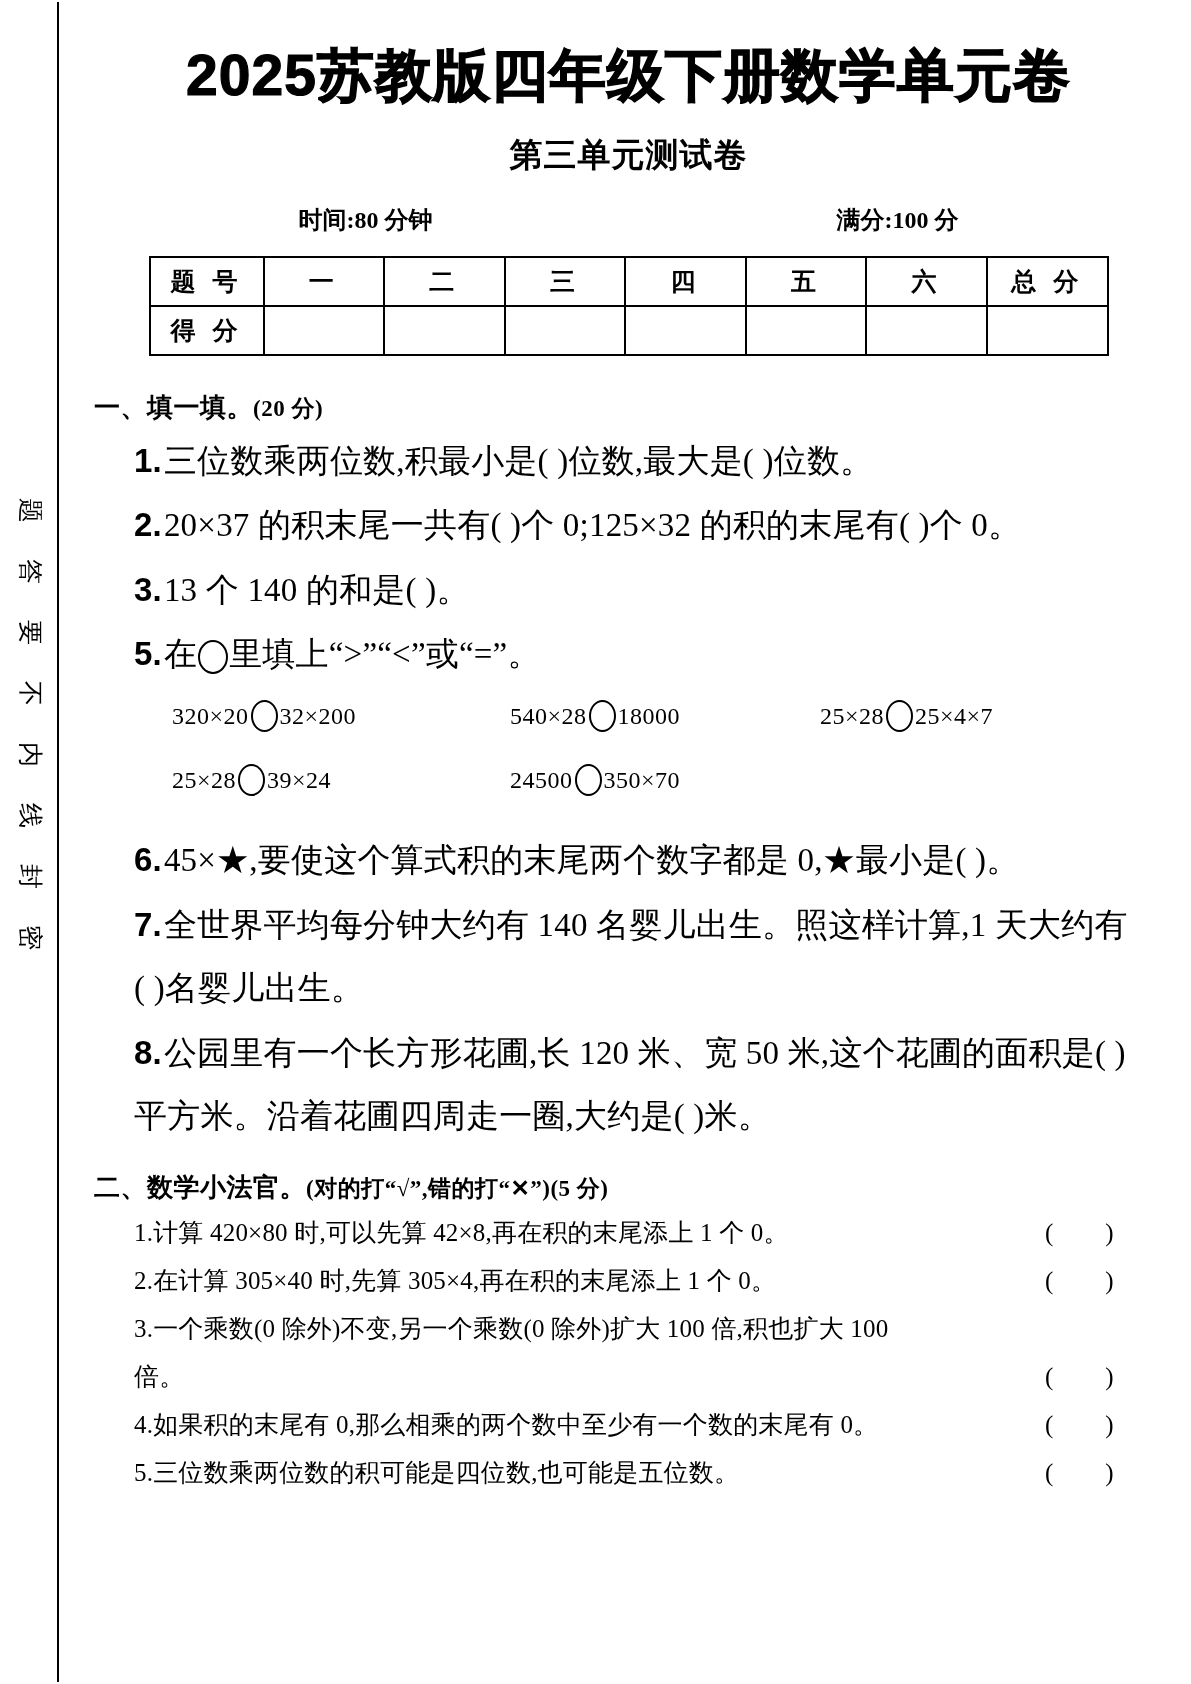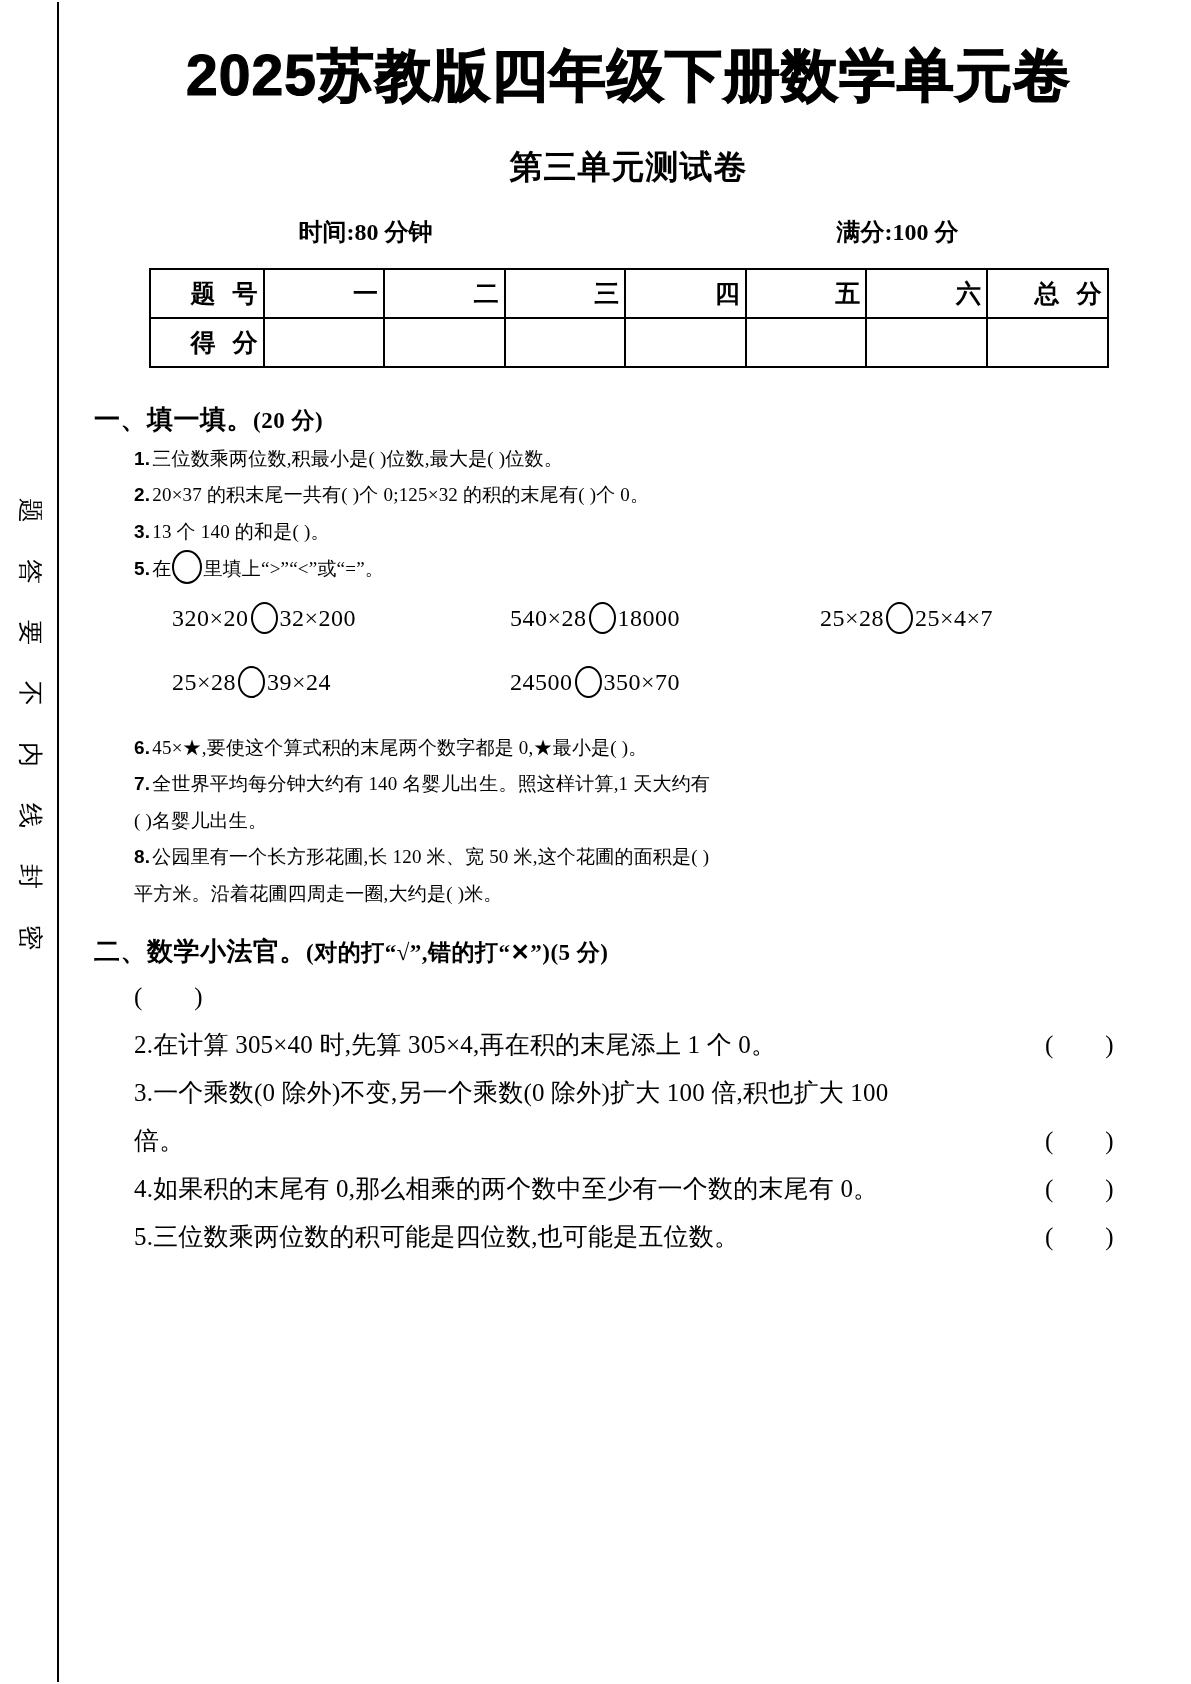--- a/index.html
+++ b/index.html
@@ -62,21 +62,21 @@
     margin: 0;
     padding-top: 38px;
     text-align: center;
     font-size: 57px;
     font-weight: bold;
     letter-spacing: 1px;
     font-family: "Liberation Sans", "DejaVu Sans", sans-serif;
     -webkit-text-stroke: 1.2px #000;
   }
   .sub-title {
-    margin: 12px;
+    margin: 0;
     padding-top: 18px;
     text-align: center;
     font-size: 33px;
     font-weight: bold;
     letter-spacing: 1px;
     font-family: "Liberation Sans", "DejaVu Sans", sans-serif;
   }
 
   .meta-row {
     margin: 26px auto 4px auto;
@@ -92,21 +92,21 @@
   
   .score-table {
     margin: 20px auto 0 auto;
     border-collapse: collapse;
     width: 960px;
     table-layout: fixed;
   }
   .score-table td {
     border: 2px solid #000;
     height: 47px;
-    text-align: right;
+    text-align: center;
     vertical-align: middle;
     font-size: 25px;
     font-weight: bold;
     font-family: "Liberation Sans", "DejaVu Sans", sans-serif;
     letter-spacing: 5px;
     padding: 0;
   }
   .score-table td.head-cell { width: 112px; }
 
   
@@ -120,21 +120,21 @@
     margin: 22px 0 4px 0;
     font-family: "Liberation Sans", "DejaVu Sans", sans-serif;
     letter-spacing: 0.5px;
   }
   .section-head .pts {
     font-size: 23px;
     font-weight: bold;
     font-family: "Liberation Serif", "DejaVu Serif", serif;
   }
   .q {
-    font-size: 19px;
+    font-size: 33px;
     line-height: 1.92;
     margin: 0 0 0 40px;
     letter-spacing: 0.2px;
     position: relative;
   }
   .q .num {
     font-weight: bold;
     font-family: "Liberation Sans", "DejaVu Sans", sans-serif;
     margin-right: 2px;
   }
@@ -291,20 +291,21 @@
     <div class="q">
       <span class="num">8.</span><span>公园里有一个长方形花圃,长 120 米、宽 50 米,这个花圃的面积是(      )</span>
       <div>平方米。沿着花圃四周走一圈,大约是(      )米。</div>
     </div>
 
     <div class="section-head">
       <span>二、数学小法官。</span><span class="pts">(对的打“√”,错的打“✕”)(5 分)</span>
     </div>
 
     <div class="q-tf">
+      <div class="body"><span class="num">1.</span><span>计算 420×80 时,可以先算 42×8,再在积的末尾添上 1 个 0。</span></div>
       <div class="paren">(        )</div>
     </div>
 
     <div class="q-tf">
       <div class="body"><span class="num">2.</span><span>在计算 305×40 时,先算 305×4,再在积的末尾添上 1 个 0。</span></div>
       <div class="paren">(        )</div>
     </div>
 
     <div class="q-tf two-line">
       <div><span class="num">3.</span><span>一个乘数(0 除外)不变,另一个乘数(0 除外)扩大 100 倍,积也扩大 100</span></div>

